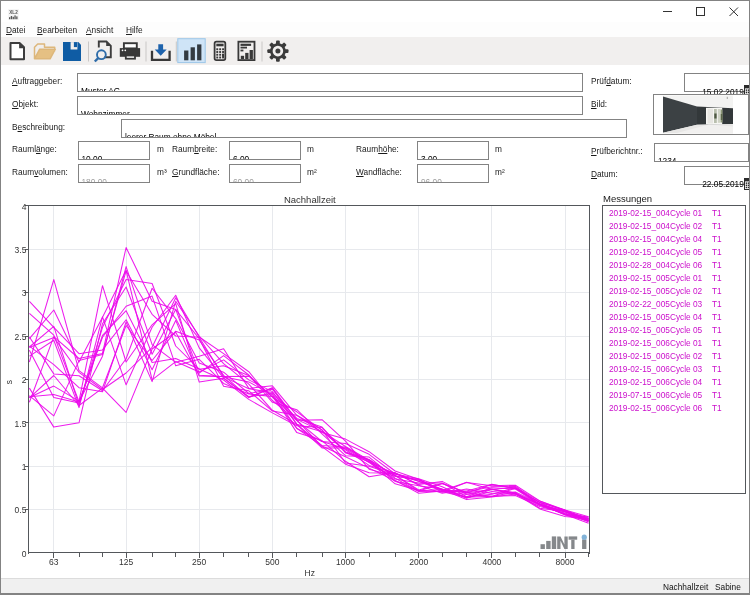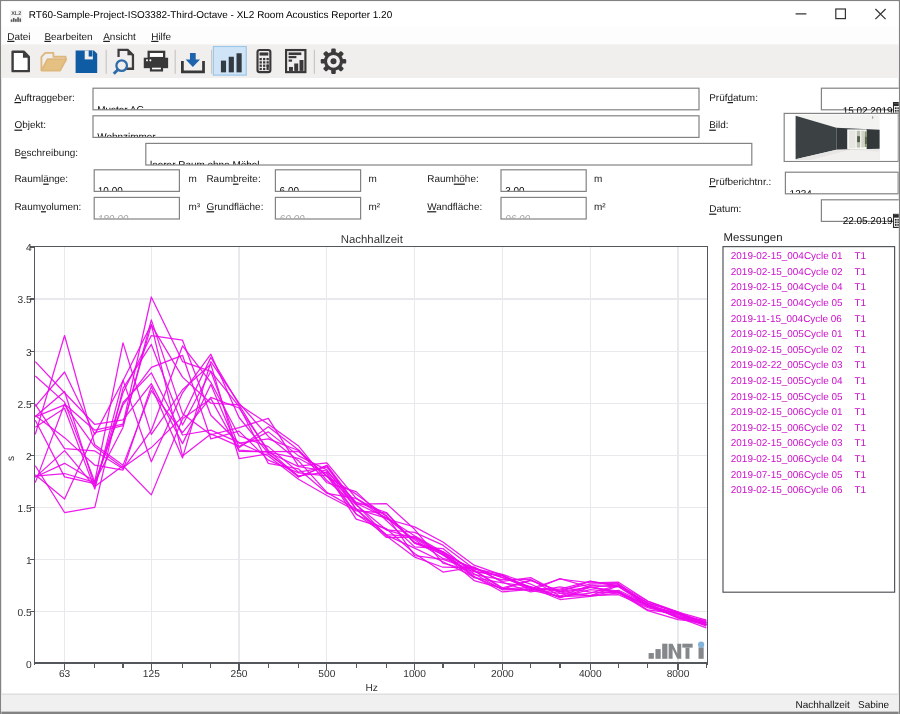--- a/index.html
+++ b/index.html
@@ -12,21 +12,21 @@
 .menubar span { position:absolute; top:3px; font-size:8.3px; color:#222; }
 .toolbar { position:absolute; left:0; top:36px; width:748px; height:28px; background:#f1efee; }
 .form { position:absolute; left:0; top:63px; width:748px; height:127px; }
 .lbl { position:absolute; left:11px; font-size:8.3px; color:#1a1a1a; white-space:pre; }
 .unit { position:absolute; font-size:8.3px; color:#1a1a1a; }
 .inp { position:absolute; border:1px solid #838383; background:#fff; font-family:"Liberation Sans",sans-serif;
         font-size:8.3px; color:#000; height:15px; padding:17px 0 0 3px; outline:none; }
 .wide { left:76px; width:506px; }
 .num { width:72px; }
 .num2 { left:653px; width:95px; }
-.gray { color:#a0a0a0;font-style:italic; }
+.gray { color:#a0a0a0; }
 .date { left:653px; width:95px; display:flex; align-items:center; justify-content:center; padding-right:6px;margin-left:30px; }
 .date span { padding-top:1px; }
 .pbox { position:absolute; left:652px; top:30px; width:96px; height:41px; border:1px solid #838383; background:#fff; }
 .mhead { position:absolute; left:602px; top:191.5px; width:142px; text-align:left; font-size:9.5px; color:#1a1a1a; }
 .mlist { position:absolute; left:601px; top:204px; width:144px; height:289px; border:1px solid #54575b; background:#fff; padding-top:2px; }
 .mrow { height:13px; font-size:8.3px; color:#cb0ecb; padding-left:6px; white-space:pre; }
 .mrow .t1 { position:absolute; left:109px; }
 .mrow { position:relative; }
 .statusbar { position:absolute; left:0; top:577px; width:748px; height:15px; background:#f0f0f0; border-top:1px solid #dcdcdc; }
 .statusbar div { position:absolute; top:3px; font-size:8.3px; color:#111; }
@@ -39,21 +39,20 @@
         <rect width="11" height="11" fill="#f5f5f5"></rect>
         <text x="5.5" y="4.6" font-family="Liberation Sans" font-size="4.6px" font-weight="bold" fill="#555" text-anchor="middle">XL2</text>
         <g fill="#555">
           <rect x="1" y="8.2" width="1.3" height="2"></rect>
           <rect x="2.8" y="7" width="1.3" height="3.2"></rect>
           <rect x="4.6" y="7.8" width="1.3" height="2.4"></rect>
           <rect x="6.4" y="6.4" width="1.3" height="3.8"></rect>
           <rect x="8.2" y="7.4" width="1.3" height="2.8"></rect>
         </g>
       </svg></span>
-  <span class="ttext">RT60-Sample-Project-ISO3382-Third-Octave - XL2 Room Acoustics Reporter 1.20</span>
   <svg class="winbtn" style="left:651px" width="31" height="21" viewBox="0 0 31 21">
       <line x1="11" y1="10.5" x2="20" y2="10.5" stroke="#333" stroke-width="1"></line>
     </svg>
   <svg class="winbtn" style="left:684px" width="31" height="21" viewBox="0 0 31 21">
       <rect x="11.5" y="6.5" width="8" height="8" fill="none" stroke="#333" stroke-width="1"></rect>
     </svg>
   <svg class="winbtn" style="left:717px" width="31" height="21" viewBox="0 0 31 21">
       <path d="M11.5 6.5 L20 15 M20 6.5 L11.5 15" stroke="#333" stroke-width="1"></path>
     </svg>
 </div>
@@ -326,21 +325,21 @@
 <rect x="581.1" y="538.4" width="4.3" height="9.6"></rect>
 <circle cx="583.25" cy="536.2" r="2.6" fill="#82b3d8"></circle>
 </g>
 </svg>
 <div class="mhead">Messungen</div>
 <div class="mlist">
 <div class="mrow"><span>2019-02-15_004Cycle 01</span><span class="t1">T1</span></div>
 <div class="mrow"><span>2019-02-15_004Cycle 02</span><span class="t1">T1</span></div>
 <div class="mrow"><span>2019-02-15_004Cycle 04</span><span class="t1">T1</span></div>
 <div class="mrow"><span>2019-02-15_004Cycle 05</span><span class="t1">T1</span></div>
-<div class="mrow"><span>2019-11-15_004Cycle 06</span><span class="t1">T1</span></div>
+<div class="mrow"><span>2019-02-28_004Cycle 06</span><span class="t1">T1</span></div>
 <div class="mrow"><span>2019-02-15_005Cycle 01</span><span class="t1">T1</span></div>
 <div class="mrow"><span>2019-02-15_005Cycle 02</span><span class="t1">T1</span></div>
 <div class="mrow"><span>2019-02-22_005Cycle 03</span><span class="t1">T1</span></div>
 <div class="mrow"><span>2019-02-15_005Cycle 04</span><span class="t1">T1</span></div>
 <div class="mrow"><span>2019-02-15_005Cycle 05</span><span class="t1">T1</span></div>
 <div class="mrow"><span>2019-02-15_006Cycle 01</span><span class="t1">T1</span></div>
 <div class="mrow"><span>2019-02-15_006Cycle 02</span><span class="t1">T1</span></div>
 <div class="mrow"><span>2019-02-15_006Cycle 03</span><span class="t1">T1</span></div>
 <div class="mrow"><span>2019-02-15_006Cycle 04</span><span class="t1">T1</span></div>
 <div class="mrow"><span>2019-07-15_006Cycle 05</span><span class="t1">T1</span></div>

